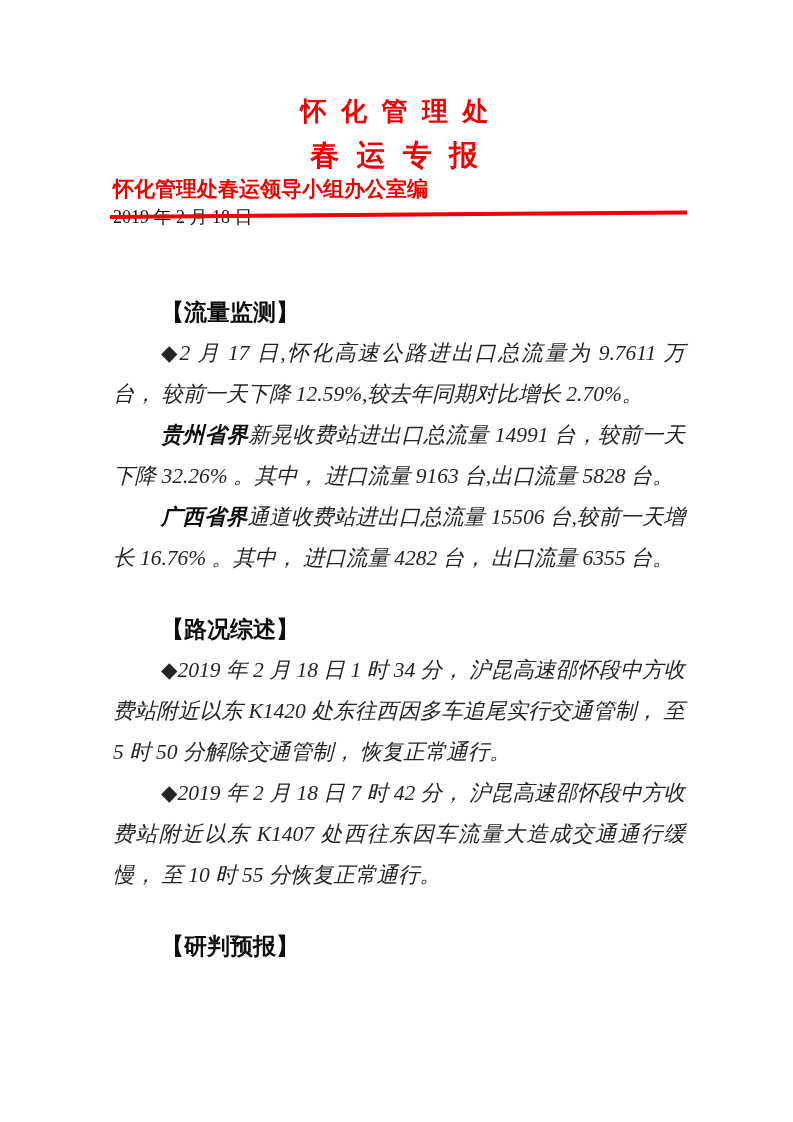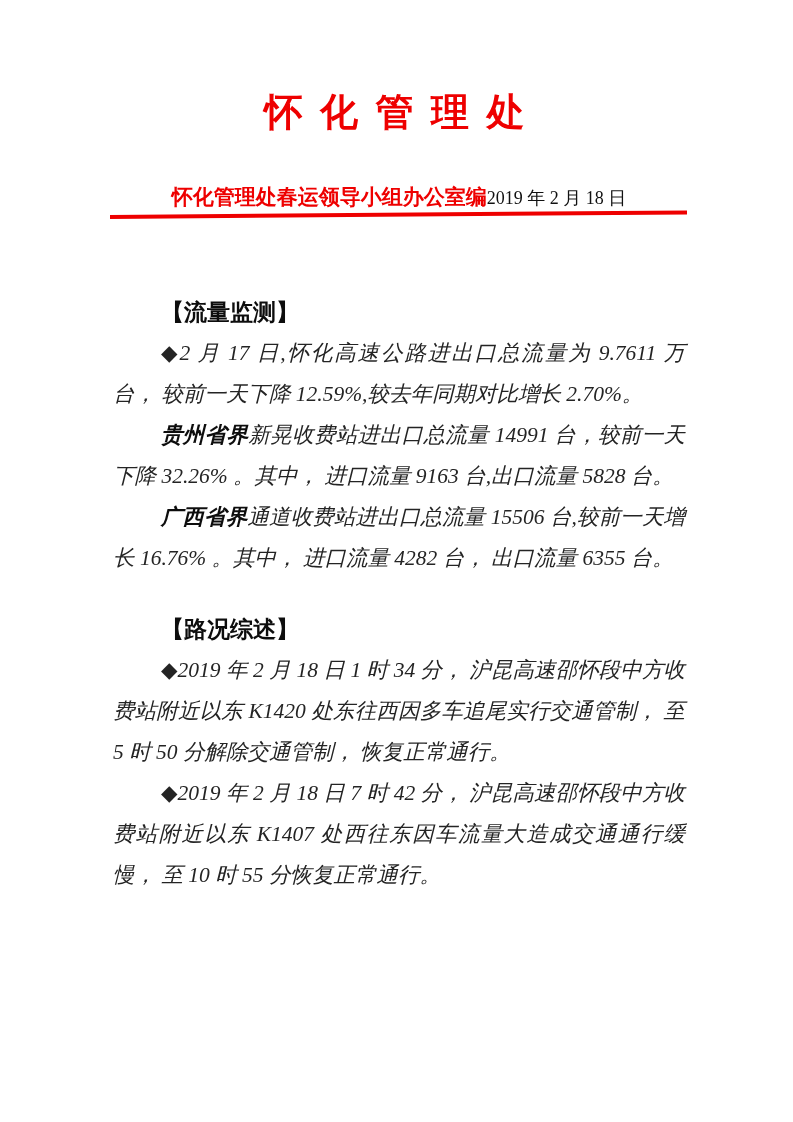--- a/index.html
+++ b/index.html
@@ -18,47 +18,48 @@
     background: #ffffff;
   }
   .doc-title {
     position: absolute;
     top: 90px;
     left: 0;
     width: 793px;
     margin: 0;
     text-align: center;
     color: var(--accent, #ee0000);
-    font-size: 38px;
+    font-size: 26px;
     font-weight: bold;
     letter-spacing: 4px;
     line-height: 44px;
     font-family: Liberation Serif, serif;
   }
   .doc-subtitle {
     position: absolute;
     top: 137px;
     left: 0;
     width: 793px;
     margin: 0;
     text-align: center;
     color: var(--accent, #ee0000);
     font-size: 29px;
     font-weight: bold;
     letter-spacing: 5px;
     line-height: 36px;
   }
   .byline-row {
     position: absolute;
-    top: 183px;
+    top: 175px;
     left: 113px;
     width: 572px;
     display: flex;
     justify-content: center;
     align-items: baseline;
+    flex-direction: column;
   }
   .byline {
     color: var(--accent, #ee0000);
     font-weight: bold;
     font-size: 21px;
     line-height: 28px;
   }
   .doc-date {
     color: #111111;
     font-size: 18px;
@@ -103,31 +104,33 @@
     color: #0d0d0d;
   }
 </style>
 </head>
 <body>
 
 <div class="page">
 
   <h1 class="doc-title">怀 化 管 理 处</h1>
 
+  <h2 class="doc-subtitle">春 运 专 报</h2>
 
   <div class="byline-row">
     <span class="byline">怀化管理处春运领导小组办公室编</span>
     <span class="doc-date">2019 年 2 月 18 日</span>
   </div>
 
   <div class="red-rule"></div>
 
   <div class="doc-body">
       <p class="heading"><span class="b">【流量监测】</span></p>
       <p class="para"><span>◆2 月 17 日,怀化高速公路进出口总流量为 9.7611 万台， 较前一天下降 12.59%,较去年同期对比增长 2.70%。</span></p>
       <p class="para"><span class="b">贵州省界</span><span>新晃收费站进出口总流量 14991 台，较前一天下降 32.26% 。其中， 进口流量 9163 台,出口流量 5828 台。</span></p>
       <p class="para"><span class="b">广西省界</span><span>通道收费站进出口总流量 15506 台,较前一天增长 16.76% 。其中， 进口流量 4282 台， 出口流量 6355 台。</span></p>
       <p class="heading"><span class="b">【路况综述】</span></p>
       <p class="para"><span>◆2019 年 2 月 18 日 1 时 34 分， 沪昆高速邵怀段中方收费站附近以东 K1420 处东往西因多车追尾实行交通管制， 至 5 时 50 分解除交通管制， 恢复正常通行。</span></p>
       <p class="para"><span>◆2019 年 2 月 18 日 7 时 42 分， 沪昆高速邵怀段中方收费站附近以东 K1407 处西往东因车流量大造成交通通行缓慢， 至 10 时 55 分恢复正常通行。</span></p>
+      <p class="heading"><span class="b">【研判预报】</span></p>
     </div>
 
 </div>
 
 </body></html>

